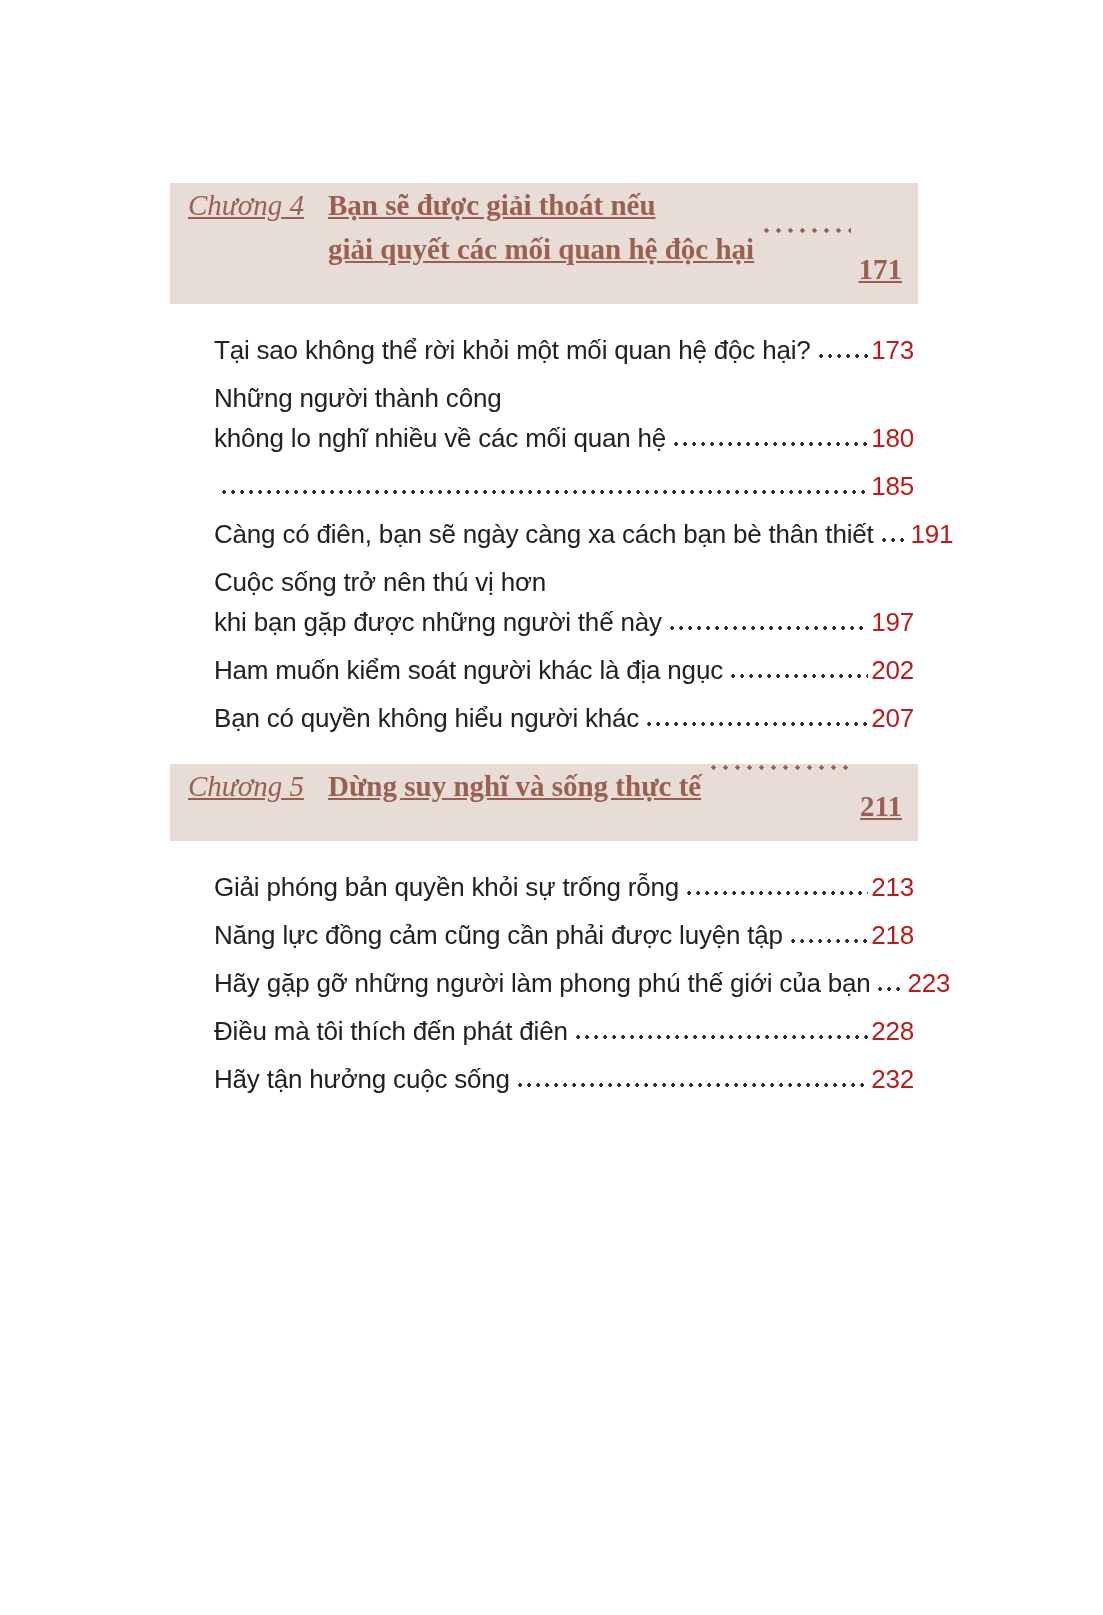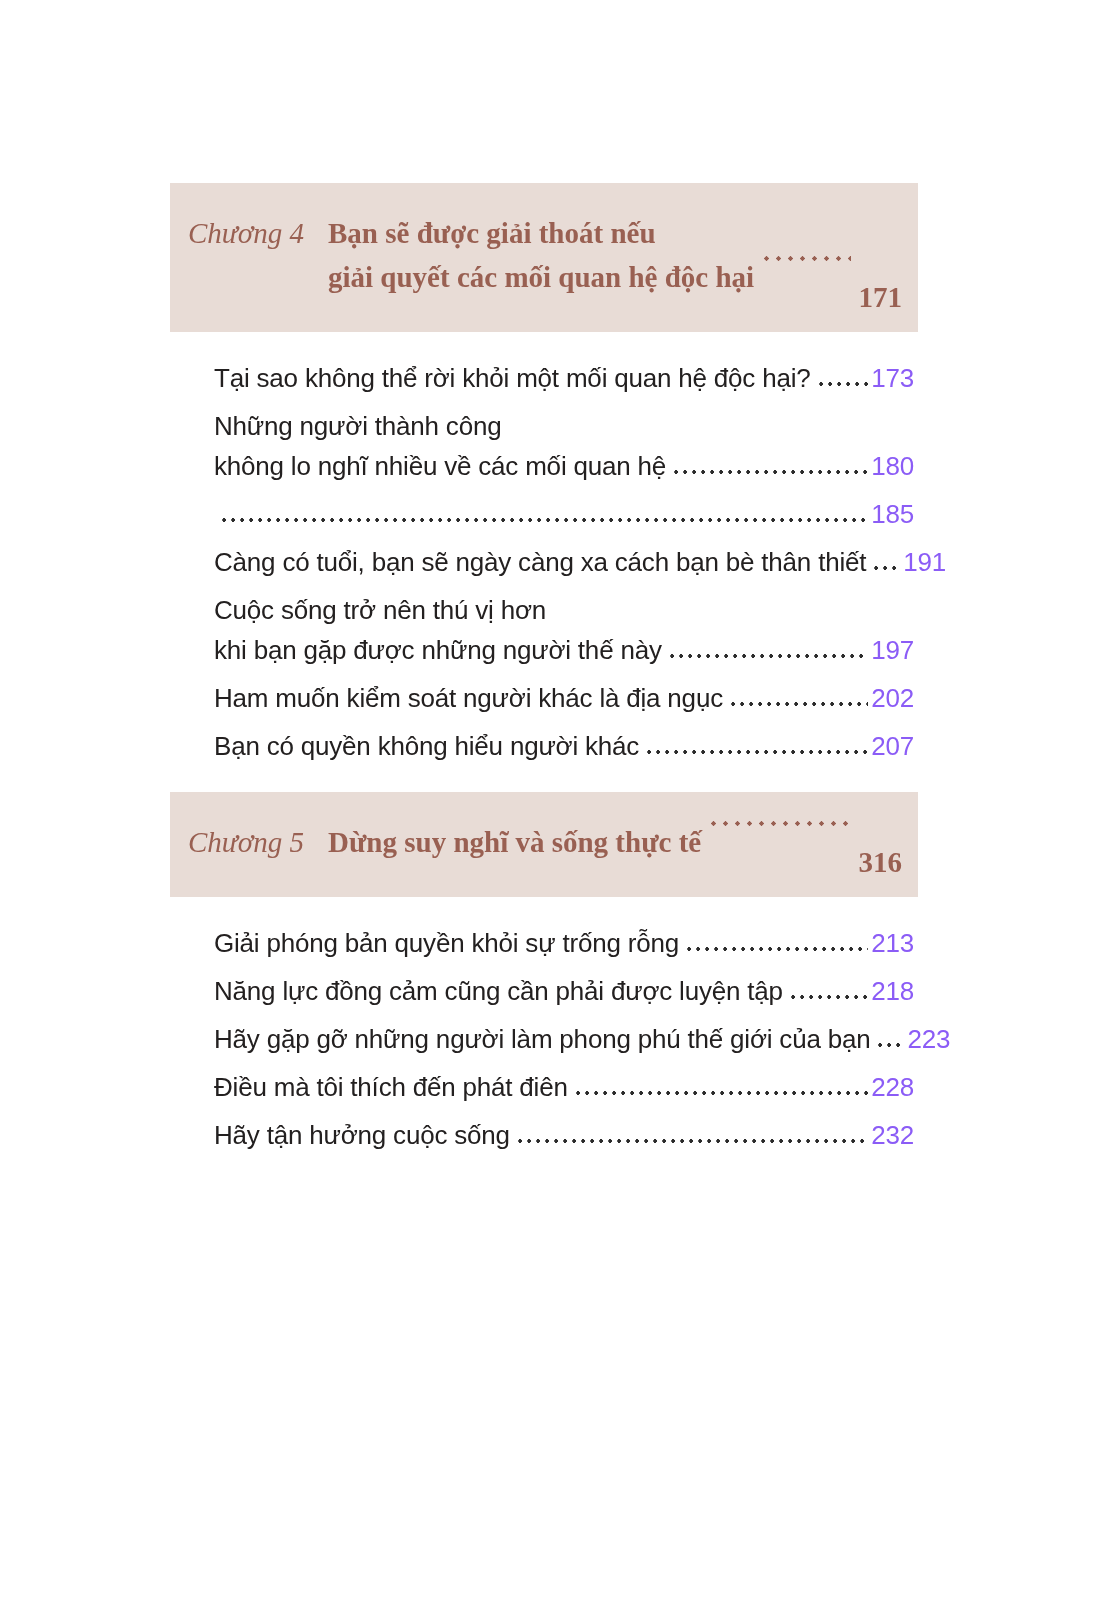--- a/index.html
+++ b/index.html
@@ -25,25 +25,26 @@
     width: 748px;
   }
   .chapter-first { padding-top: 183px; }
   .chapter-second { margin-top: 26px; }
 
   
   .chap-head {
     background: #e8dcd6;
     display: flex;
     align-items: flex-start;
-    padding: 28px 16px 13px 18px;
+    padding: 0 16px 13px 18px;
     box-sizing: border-box;
     color: #996052;
     font-family: "Liberation Serif", serif;
     font-size: 29px;
+    text-decoration: underline;
   }
   .chap-label {
     flex: 0 0 140px;
     font-style: italic;
     line-height: 44px;
     white-space: nowrap;
   }
   .chap-title {
     flex: 1 1 auto;
     font-weight: bold;
@@ -70,21 +71,21 @@
     font-size: 26px;
     letter-spacing: -0.2px;
     color: #232020;
   }
   .entry-line-last {
     display: flex;
     align-items: baseline;
   }
   .entry-text { white-space: nowrap; }
   .pagenum {
-    color: #8b5cf6;
+    color: #b91c1c;
     white-space: nowrap;
   }
 
   
   .leader {
     flex: 1 1 auto;
     min-width: 26px;
     height: 6px;
     margin: 0 3px 0 8px;
     background-image: radial-gradient(circle at 2.2px 3px, #2b2b2b 1.7px, transparent 2px);
@@ -139,21 +140,21 @@
 
       <li class="entry">
         <div class="entry-line entry-line-last">
           <span class="leader"></span>
           <span class="pagenum">185</span>
         </div>
       </li>
 
       <li class="entry">
         <div class="entry-line entry-line-last">
-          <span class="entry-text">Càng có tuổi, bạn sẽ ngày càng xa cách bạn bè thân thiết</span>
+          <span class="entry-text">Càng có điên, bạn sẽ ngày càng xa cách bạn bè thân thiết</span>
           <span class="leader"></span>
           <span class="pagenum">191</span>
         </div>
       </li>
 
       <li class="entry">
         <div class="entry-line">Cuộc sống trở nên thú vị hơn</div>
         <div class="entry-line entry-line-last">
           <span class="entry-text">khi bạn gặp được những người thế này</span>
           <span class="leader"></span>
@@ -181,21 +182,21 @@
   </section>
 
   <section class="chapter chapter-second">
 
     <header class="chap-head">
       <span class="chap-label">Chương 5</span>
       <div class="chap-title">
         <div class="chap-line chap-line-last">
           <span>Dừng suy nghĩ và sống thực tế</span>
           <span class="leader leader-accent"></span>
-          <span class="chap-page">316</span>
+          <span class="chap-page">211</span>
         </div>
       </div>
     </header>
 
     <ul class="entries">
 
       <li class="entry">
         <div class="entry-line entry-line-last">
           <span class="entry-text">Giải phóng bản quyền khỏi sự trống rỗng</span>
           <span class="leader"></span>

